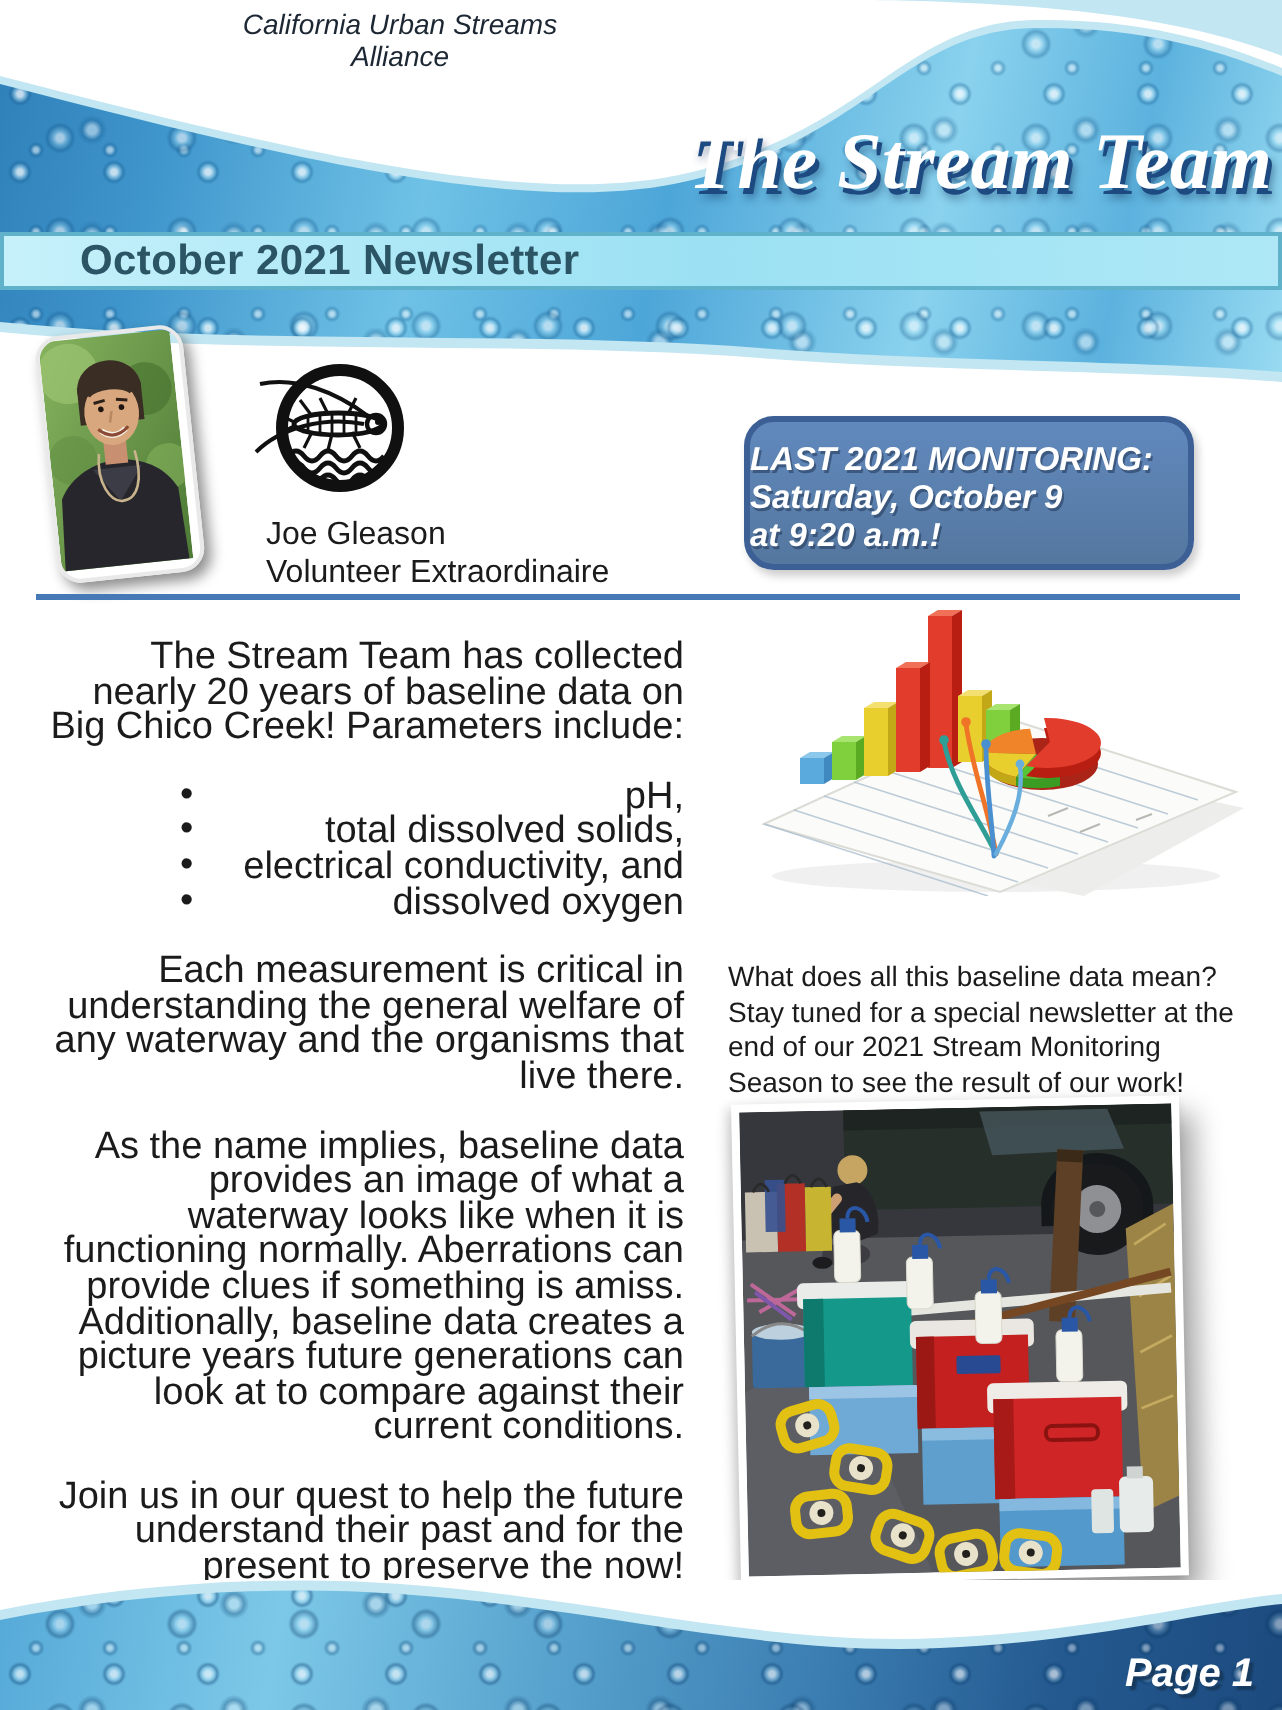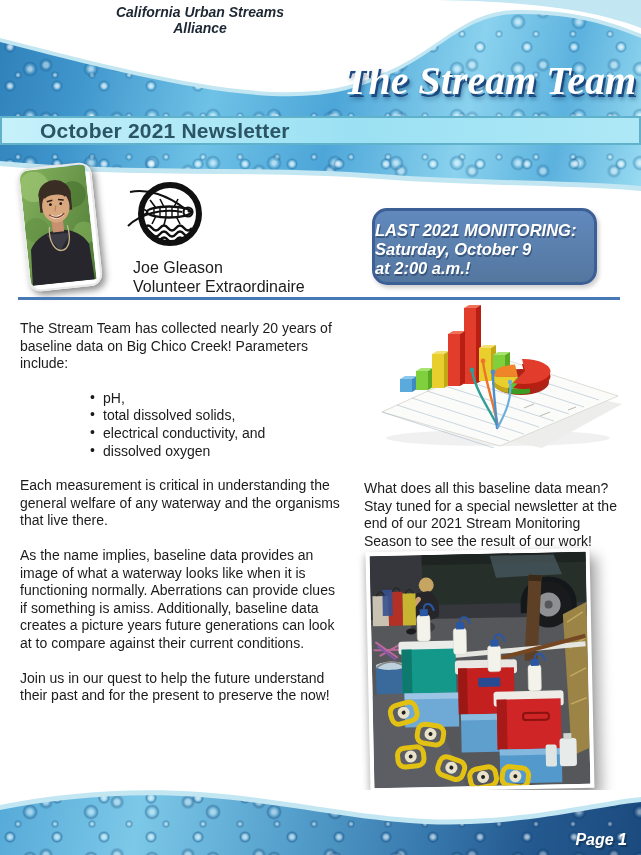--- a/index.html
+++ b/index.html
@@ -26,21 +26,21 @@
       radial-gradient(circle at 46px 12px, rgba(255,255,255,.38) 2.2px, rgba(8,54,100,.3) 5px, rgba(8,54,100,0) 7.6px),
       linear-gradient(100deg,#56aad8 0%,#7cc8e8 22%,#55a0cc 45%,#3a7cb0 65%,#245a90 82%,#1c4a7e 100%);
     background-size:47px 39px,61px 47px,37px 41px,71px 53px,100% 100%;
   }
 
   
   .header{position:absolute;left:0;top:0;width:641px;height:200px;}
   .header-water{position:absolute;inset:0;}
   .wave-svg{position:absolute;inset:0;width:641px;height:200px;display:block;}
   .org{position:absolute;left:105px;top:4px;width:190px;text-align:center;
-       font-style:italic;font-weight:bold;font-size:14px;line-height:16px;color:#1d2733;}
+       font-style:italic;font-weight:normal;font-size:14px;line-height:16px;color:#1d2733;}
   .title{position:absolute;right:5px;top:57px;font-family:Liberation Serif, serif;
          font-style:italic;font-weight:bold;font-size:40px;color:#ffffff;white-space:nowrap;
          text-shadow:2px 3px 0 #1d4a80,3px 5px 4px rgba(15,45,85,.45);}
   .issue-bar{position:absolute;left:0;top:116px;width:641px;height:29px;box-sizing:border-box;
              background:linear-gradient(to right,#c6f1fa,#9be1f3 55%,#aee8f6);
              border:2px solid #5fb2ca;display:flex;align-items:center;padding-left:38px;
              font-weight:bold;font-size:21px;color:#2b5464;letter-spacing:.2px;text-align:center;}
 
   
   .portrait{position:absolute;left:23px;top:165px;width:70px;height:120px;
@@ -51,41 +51,41 @@
   .contact{position:absolute;left:133px;top:258px;font-size:16px;line-height:19px;color:#1b1b1b;}
   .notice{position:absolute;left:372px;top:208px;width:225px;height:77px;box-sizing:border-box;
           background:linear-gradient(to bottom,#6189bd,#54779f);
           border:3px solid #3c5f95;border-radius:15px;color:#fff;text-align:left;
           font-weight:bold;font-style:italic;font-size:16.5px;line-height:19px;padding-top:10px;
           text-shadow:1px 1.5px 0 rgba(35,55,85,.55);box-shadow:2px 3px 4px rgba(0,0,0,.2);}
   .divider{position:absolute;left:18px;top:297px;width:602px;height:3px;background:#4679b6;}
 
   
   .leftcol{position:absolute;left:20px;top:320px;width:322px;
-           font-size:14px;line-height:17.6px;color:#1b1b1b;}
+           font-size:19px;line-height:17.6px;color:#1b1b1b;text-align:right;}
   .para{margin:0 0 17px 0;}
   .bullets{margin:0 0 17px 70px;}
   .b-item{position:relative;padding-left:13px;}
   .b-item::before{content:"\2022";position:absolute;left:0;top:-1px;}
   .caption{position:absolute;left:364px;top:452px;width:262px;
            font-size:14px;line-height:17.6px;color:#1b1b1b;margin-top:28px;}
 
   
   .chart{position:absolute;left:372px;top:300px;width:252px;height:148px;}
   .equip{position:absolute;left:368px;top:550px;width:216px;height:232px;padding:4px;background:#fff;
          transform:rotate(-1.2deg);
          box-shadow:7px 9px 14px rgba(0,0,0,.35),-2px 2px 6px rgba(0,0,0,.18);}
   .equip svg{display:block;}
 
   
   .footer{position:absolute;left:0;top:790px;width:641px;height:65px;}
   .footer-water{position:absolute;inset:0;}
   .footer .wave-svg{height:65px;}
   .pagenum{position:absolute;right:14px;bottom:6px;font-style:italic;font-weight:bold;
-           font-size:16px;color:#fff;text-shadow:2px 2px 1px #173a5e;}
+           font-size:20px;color:#fff;text-shadow:2px 2px 1px #173a5e;}
 </style>
 </head>
 <body>
 
 <div id="page">
 
   <div class="header">
     <div class="header-water water-tex"></div>
     <svg class="wave-svg" viewBox="0 0 641 200" preserveAspectRatio="none">
 
@@ -158,21 +158,21 @@
   </svg>
 
   <div class="contact">
     <div>Joe Gleason</div>
     <div>Volunteer Extraordinaire</div>
   </div>
 
   <div class="notice">
     <div>LAST 2021 MONITORING:</div>
     <div>Saturday, October 9</div>
-    <div>at 2:00 a.m.!</div>
+    <div>at 9:20 a.m.!</div>
   </div>
 
   <div class="divider"></div>
 
   <div class="leftcol">
     <p class="para">The Stream Team has collected nearly 20 years of baseline data on Big Chico Creek!  Parameters include:</p>
     <div class="bullets">
       <div class="b-item">pH,</div>
       <div class="b-item">total dissolved solids,</div>
       <div class="b-item">electrical conductivity, and</div>

